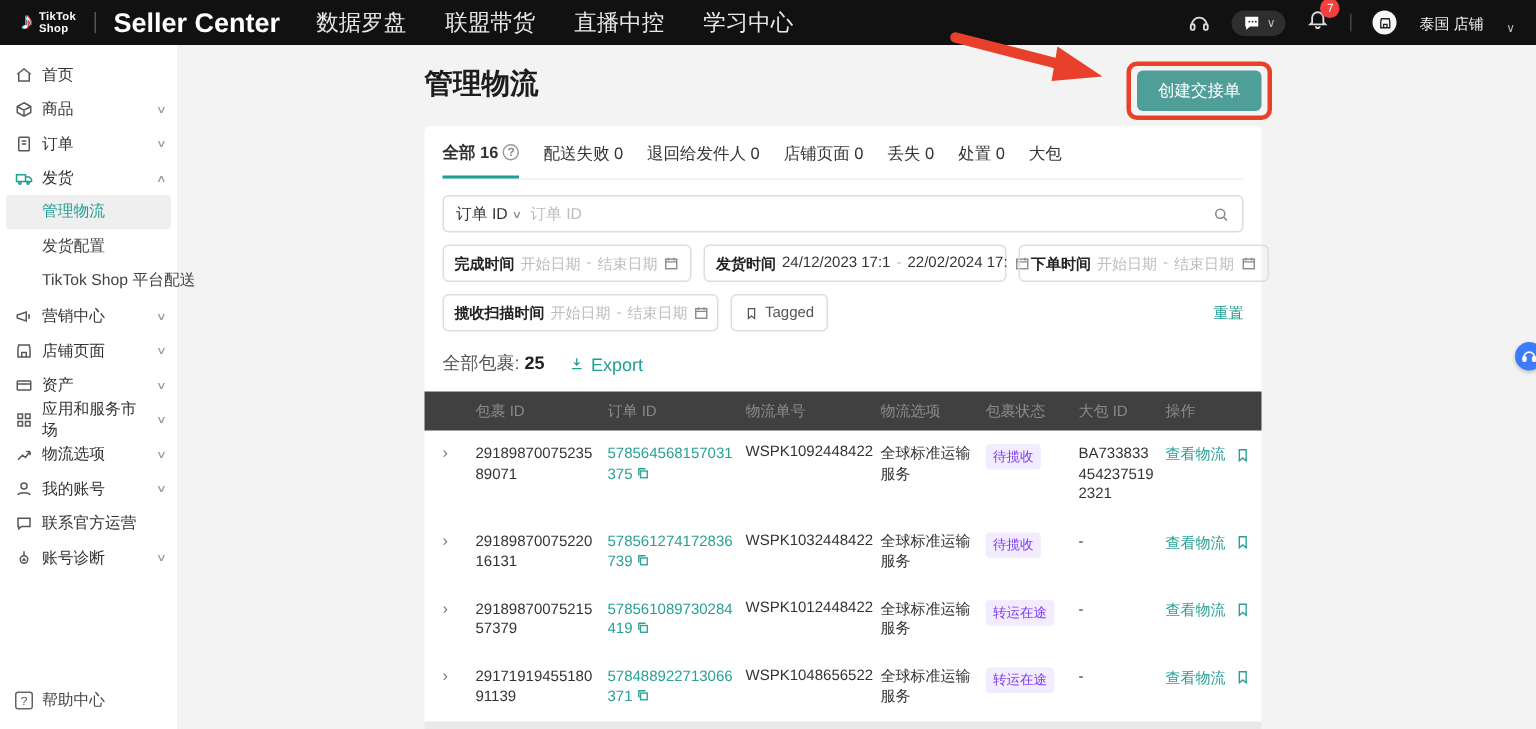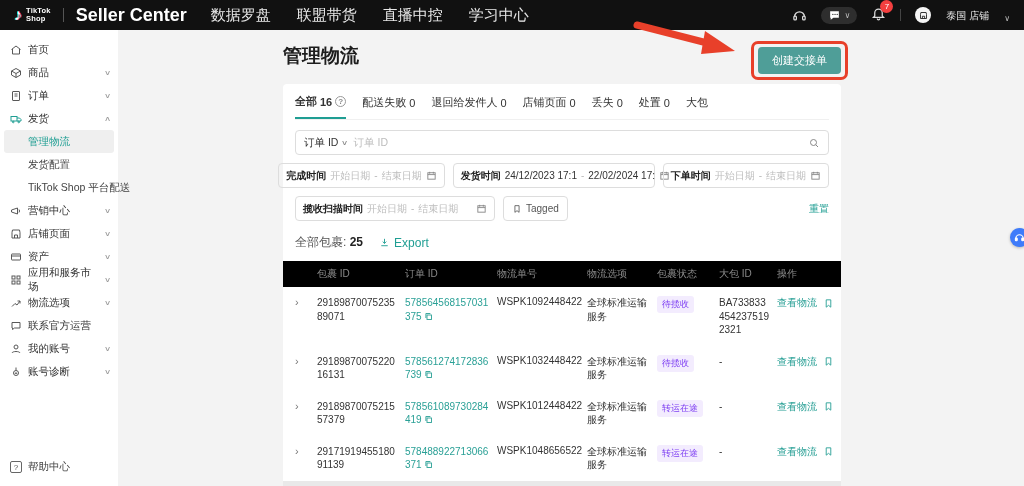--- a/index.html
+++ b/index.html
@@ -55,40 +55,40 @@
   .tab .cnt { color:#333; }
   .tab.active { border-bottom:2px solid #1f9e93; font-weight:bold; }
   .qc { width:11px; height:11px; border:1px solid #999; border-radius:50%; color:#888; font-size:8px; display:flex; align-items:center; justify-content:center; }
 
   .searchbar { margin-top:10px; height:25px; border:1px solid #ddd; border-radius:4px; display:flex; align-items:center; padding:0 8px; gap:6px; }
   .searchbar .sel { font-size:10.5px; color:#333; display:flex; align-items:center; gap:4px; cursor:pointer; }
   .searchbar .sel .caret { font-size:7px; color:#888; transform:scaleX(1.4); }
   .searchbar .ph { font-size:10.5px; color:#bdbdbd; flex:1; }
   .searchbar .search-ic { width:12px; height:12px; color:#888; cursor:pointer; }
 
-  .frow { display:flex; gap:8px; margin-top:8px; align-items:center;justify-content:flex-end; }
+  .frow { display:flex; gap:8px; margin-top:8px; align-items:center; }
   .fbox { border:1px solid #ddd; border-radius:4px; height:25px; display:flex; align-items:center; padding:0 7px; font-size:10px; gap:4px; }
   .fbox .flab { color:#222; font-weight:bold; white-space:nowrap; }
   .fbox .fval { color:#bdbdbd; white-space:nowrap; }
   .fbox .fval.set { color:#333; }
   .fbox .dash { color:#bbb; }
   .fbox .cal { width:11px; height:11px; color:#888; margin-left:auto; flex:none; cursor:pointer; }
-  .f1 { width:184px; } .f2 { width:202px; } .f3 { flex:1; } .f4 { width:200px; }
+  .f1 { width:184px; } .f2 { width:202px; } .f3 { flex:1; } .f4 { width:184px; }
   .tagged { border:1px solid #ddd; border-radius:4px; height:25px; display:flex; align-items:center; gap:4px; padding:0 8px; font-size:10px; color:#555; cursor:pointer; }
   .reset { margin-left:auto; font-size:10px; color:#1f9e93; cursor:pointer; }
 
   .summary { display:flex; align-items:center; gap:16px; margin-top:13px; font-size:12px; }
   .summary .lab { color:#555; }
   .summary .val { font-weight:bold; color:#222; }
   .export { color:#1f9e93; display:flex; align-items:center; gap:4px; cursor:pointer; }
   .export svg { width:11px; height:11px; }
 
   .table-area { margin:10px -12px 0; }
   .thead,.trow { display:grid; grid-template-columns:22px 88px 92px 90px 70px 62px 58px 52px; padding:0 12px; }
-  .thead { background:#000000; height:26px; align-items:center; font-size:10px; color:#8a8a8a; }
+  .thead { background:#404040; height:26px; align-items:center; font-size:10px; color:#8a8a8a; }
   .thead > span { padding-right:6px; }
   .trow { padding-top:9px; padding-bottom:9px; font-size:10px; color:#333; align-items:start; }
   .trow.hl { background:#e9e9e9; }
   .trow > * { padding-right:6px; }
   .expand { color:#777; font-size:11px; cursor:pointer; line-height:1.2; }
   .cell.num { word-break:break-all; line-height:1.35; }
   .oid { color:#2aa096; word-break:break-all; line-height:1.35; cursor:pointer; }
   .oid svg { width:9px; height:9px; vertical-align:-1px; margin-left:2px; }
   .opt { line-height:1.35; }
   .badge-st { display:inline-block; background:#f3ecfe; color:#7d3ef2; font-size:9px; padding:2px 5px; border-radius:3px; white-space:nowrap; }
@@ -221,31 +221,31 @@
     </div>
     <div class="side-item">
       <svg class="sicon" viewBox="0 0 24 24" fill="none" stroke="currentColor" stroke-width="2">
           <path d="M4 19l6-6 4 3 6-8M20 8h-5M20 8v5"></path>
         </svg>
       <span>物流选项</span>
         <span class="chev">∨</span>
     </div>
     <div class="side-item">
       <svg class="sicon" viewBox="0 0 24 24" fill="none" stroke="currentColor" stroke-width="2">
-          <path d="M4 5h16v11H9l-4 3v-3H4z"></path>
-        </svg>
-      <span>联系官方运营</span>
-    </div>
-    <div class="side-item">
-      <svg class="sicon" viewBox="0 0 24 24" fill="none" stroke="currentColor" stroke-width="2">
           <circle cx="12" cy="8" r="4"></circle>
           <path d="M4 20c1-4 15-4 16 0"></path>
         </svg>
       <span>我的账号</span>
         <span class="chev">∨</span>
+    </div>
+    <div class="side-item">
+      <svg class="sicon" viewBox="0 0 24 24" fill="none" stroke="currentColor" stroke-width="2">
+          <path d="M4 5h16v11H9l-4 3v-3H4z"></path>
+        </svg>
+      <span>联系官方运营</span>
     </div>
     <div class="side-item">
       <svg class="sicon" viewBox="0 0 24 24" fill="none" stroke="currentColor" stroke-width="2">
           <circle cx="12" cy="14" r="5"></circle>
           <path d="M12 9V3M10 16l2-3 2 3"></path>
         </svg>
       <span>账号诊断</span>
         <span class="chev">∨</span>
     </div>
     <div class="side-help">

